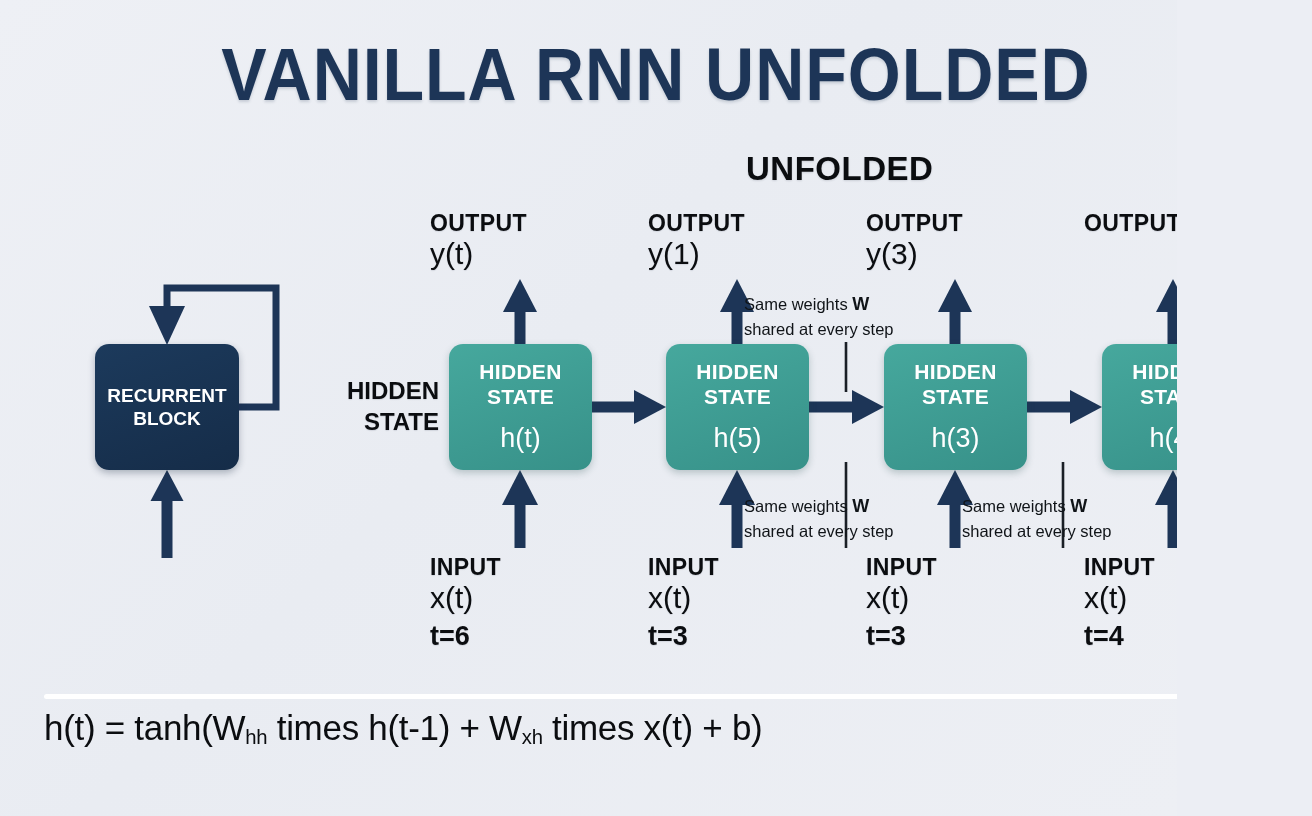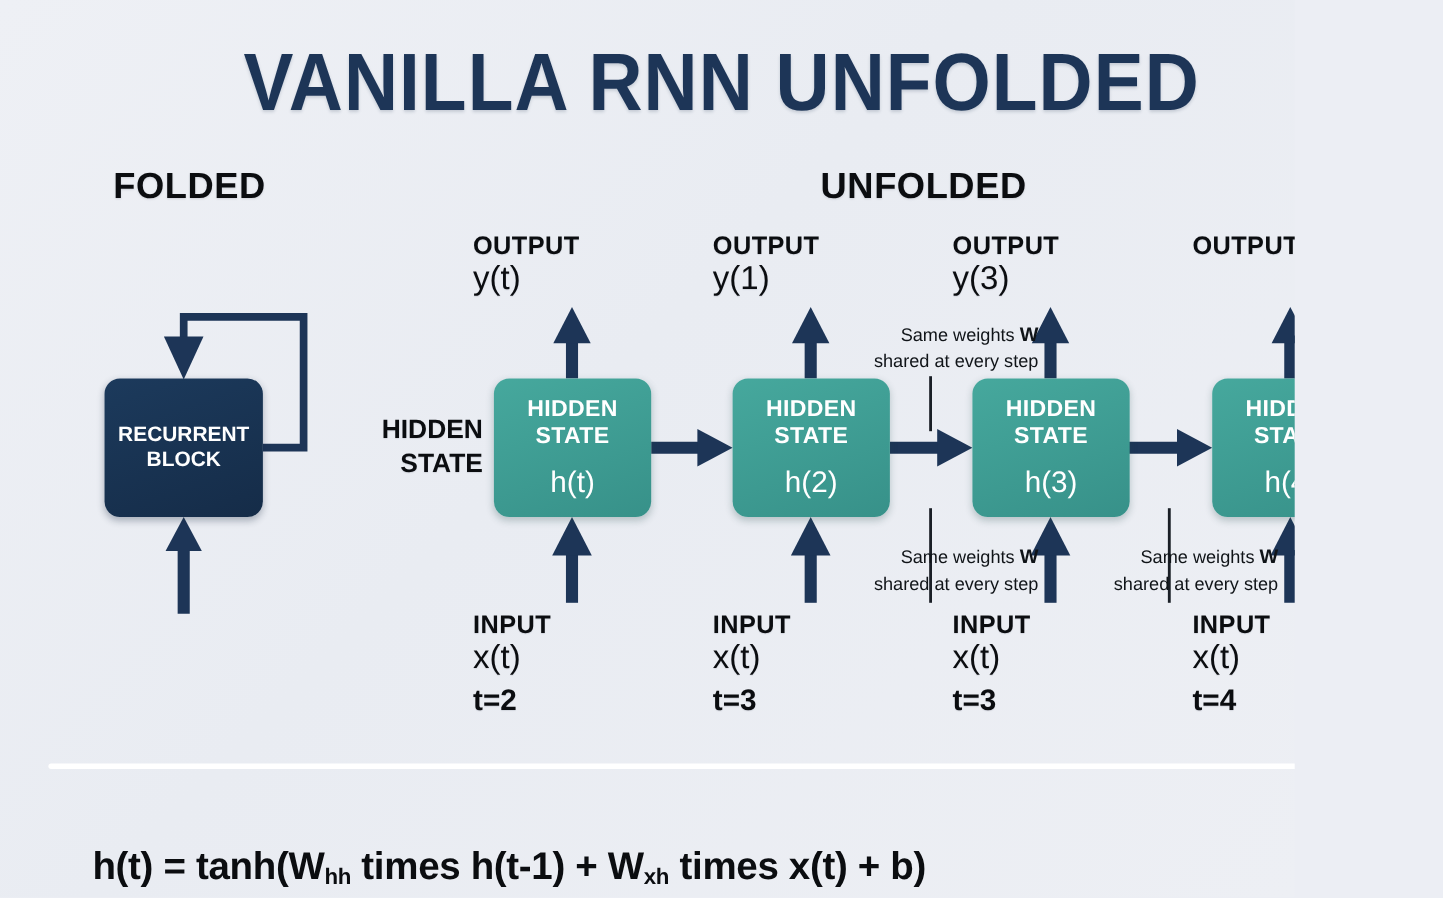--- a/index.html
+++ b/index.html
@@ -149,21 +149,21 @@
     color: #0b0d10;
     text-shadow: 0 1px 1px rgba(40,50,70,0.12);
   }
 
   
   .weights-note {
     position: absolute;
     font-size: 16.5px;
     line-height: 1.42;
     color: #101418;
-    text-align: right;
+    text-align: left;
     width: 200px;
     font-weight: 400;
   }
   .weights-note b { font-weight: 700; font-size: 18px; }
   #note-top-1    { left: 744px; top: 292px; }
   #note-bottom-1 { left: 744px; top: 494px; }
   #note-bottom-2 { left: 962px; top: 494px; }
 
   
   #divider {
@@ -173,27 +173,26 @@
     width: 1230px;
     height: 5px;
     background: #ffffff;
     border-radius: 3px;
   }
 
   
   #formula {
     position: absolute;
     left: 44px;
-    top: 768px;
+    top: 708px;
     font-size: 35px;
-    font-weight: 700;
+    font-weight: 400;
     color: #0b0d10;
     letter-spacing: -0.3px;
     white-space: nowrap;
-    margin-left: 40px;
   }
   #formula sub {
     font-size: 0.58em;
     vertical-align: -0.22em;
   }
   #footer-note {
     position: absolute;
     left: 865px;
     top: 718px;
     width: 420px;
@@ -210,21 +209,20 @@
     pointer-events: none;
   }
 </style>
 </head>
 <body>
 
 <div id="stage">
 
   <div id="title">VANILLA RNN UNFOLDED</div>
 
-  <div class="section-head" id="head-folded">FOLDED</div>
   <div class="section-head" id="head-unfolded">UNFOLDED</div>
 
   <svg class="arrows" viewBox="0 0 1312 816">
     <defs>
       <marker id="ah" markerWidth="10" markerHeight="8" refX="9.2" refY="4" orient="auto" markerUnits="userSpaceOnUse">
         <path d="M0,0 L10,4 L0,8 Z" fill="#1d3557"></path>
       </marker>
     </defs>
 
     <g>
@@ -301,21 +299,21 @@
   </div>
 
   <div class="hstate" id="hstate-0">
     <span class="line1">HIDDEN</span>
     <span class="line2">STATE</span>
     <span class="line3">h(t)</span>
   </div>
   <div class="hstate" id="hstate-1">
     <span class="line1">HIDDEN</span>
     <span class="line2">STATE</span>
-    <span class="line3">h(2)</span>
+    <span class="line3">h(5)</span>
   </div>
   <div class="hstate" id="hstate-2">
     <span class="line1">HIDDEN</span>
     <span class="line2">STATE</span>
     <span class="line3">h(3)</span>
   </div>
   <div class="hstate" id="hstate-3">
     <span class="line1">HIDDEN</span>
     <span class="line2">STATE</span>
     <span class="line3">h(4)</span>
@@ -333,21 +331,21 @@
     <span class="cap">OUTPUT</span>
     <span class="sym">y(3)</span>
   </div>
   <div class="stack-label out-label lbl-3">
     <span class="cap">OUTPUT</span>
   </div>
 
   <div class="stack-label in-label lbl-0">
     <span class="cap">INPUT</span>
     <span class="sym">x(t)</span>
-    <span class="tstep">t=2</span>
+    <span class="tstep">t=6</span>
   </div>
   <div class="stack-label in-label lbl-1">
     <span class="cap">INPUT</span>
     <span class="sym">x(t)</span>
     <span class="tstep">t=3</span>
   </div>
   <div class="stack-label in-label lbl-2">
     <span class="cap">INPUT</span>
     <span class="sym">x(t)</span>
     <span class="tstep">t=3</span>

